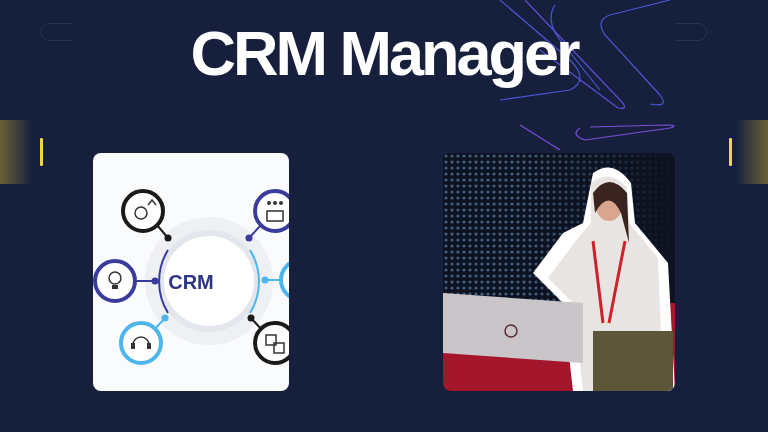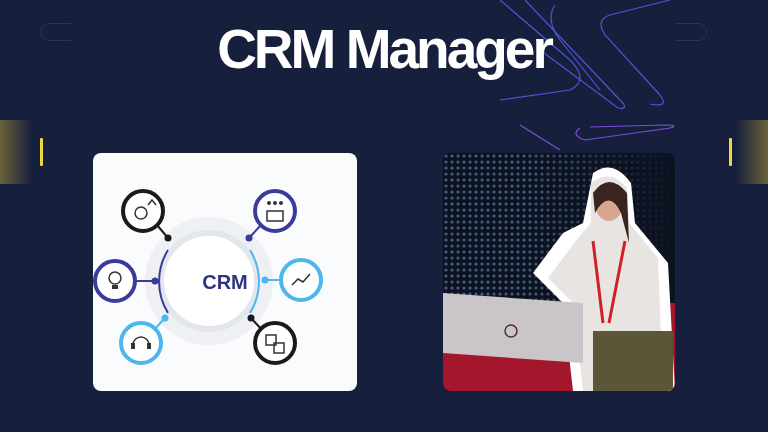--- a/index.html
+++ b/index.html
@@ -1,30 +1,30 @@
 <!DOCTYPE html>
 <html><head>
 <meta charset="utf-8">
 <style>
   html,body{margin:0;padding:0;}
   body{width:768px;height:432px;overflow:hidden;background:#16203d;font-family:"Liberation Sans",sans-serif;position:relative;}
   .slide{position:absolute;inset:0;background:#16203d;overflow:hidden;}
-  .title{position:absolute;left:0;right:0;top:22px;text-align:center;color:#fff;font-weight:700;font-size:55px;letter-spacing:-3px;line-height:1;}
+  .title{position:absolute;left:0;right:0;top:22px;text-align:center;color:#fff;font-weight:700;font-size:63px;letter-spacing:-3px;line-height:1;}
   .pill{position:absolute;height:16px;border:1px solid #2a3552;border-radius:9px;}
   .pill.left{left:40px;top:23px;width:30px;border-right:none;border-top-right-radius:0;border-bottom-right-radius:0;}
   .pill.right{left:676px;top:23px;width:30px;border-left:none;border-top-left-radius:0;border-bottom-left-radius:0;}
   .glow{position:absolute;top:120px;width:32px;height:64px;}
   .glow.left{left:0;background:linear-gradient(90deg,#6b6038,#16203d);}
   .glow.right{left:736px;background:linear-gradient(270deg,#6b6038,#16203d);}
   .ybar{position:absolute;top:138px;width:3px;height:28px;background:#f0d640;border-radius:1px;}
   .ybar.left{left:40px;}
   .ybar.right{left:729px;}
   .squiggle{position:absolute;left:500px;top:0;width:220px;height:150px;}
   .card{position:absolute;border-radius:8px;overflow:hidden;}
-  .card.crm{left:93px;top:153px;width:264px;height:238px;background:#fafbfd;}
+  .card.crm{left:93px;top:153px;width:196px;height:238px;background:#fafbfd;}
   .card.photo{left:443px;top:153px;width:232px;height:238px;background:#0c1220;}
   .crm-text{position:absolute;left:0;right:0;top:118px;text-align:center;color:#2e3486;font-weight:700;font-size:20px;}
 </style>
 </head>
 <body>
 
 <div class="slide">
 
   <div class="pill left"></div>
   <div class="pill right"></div>

